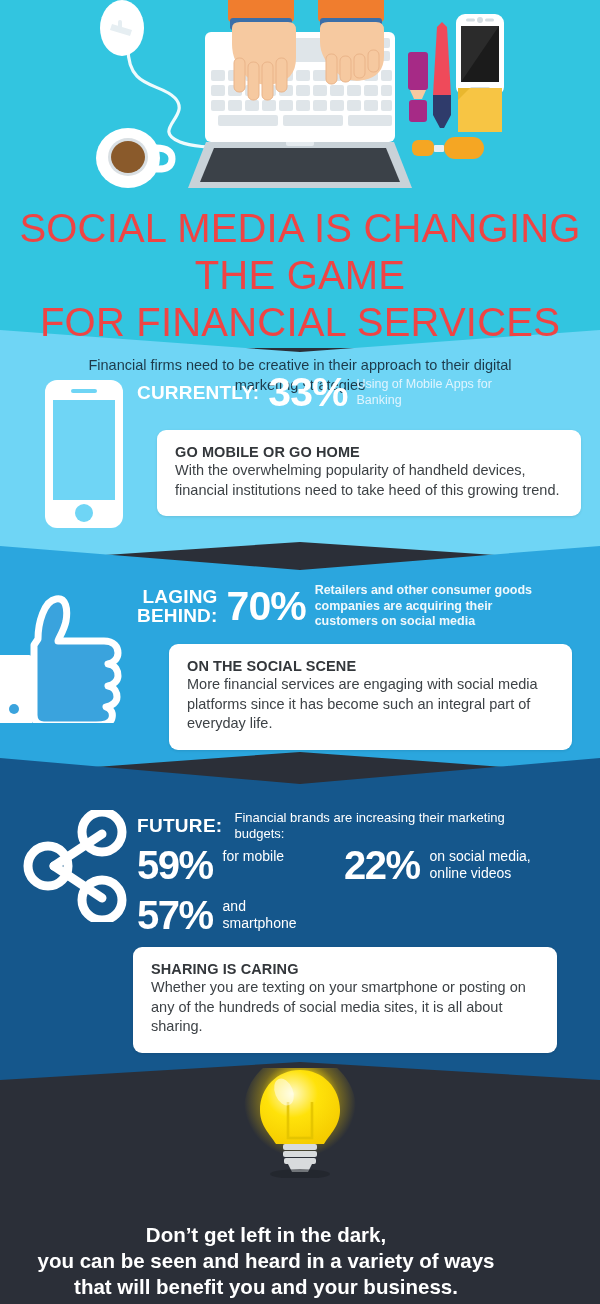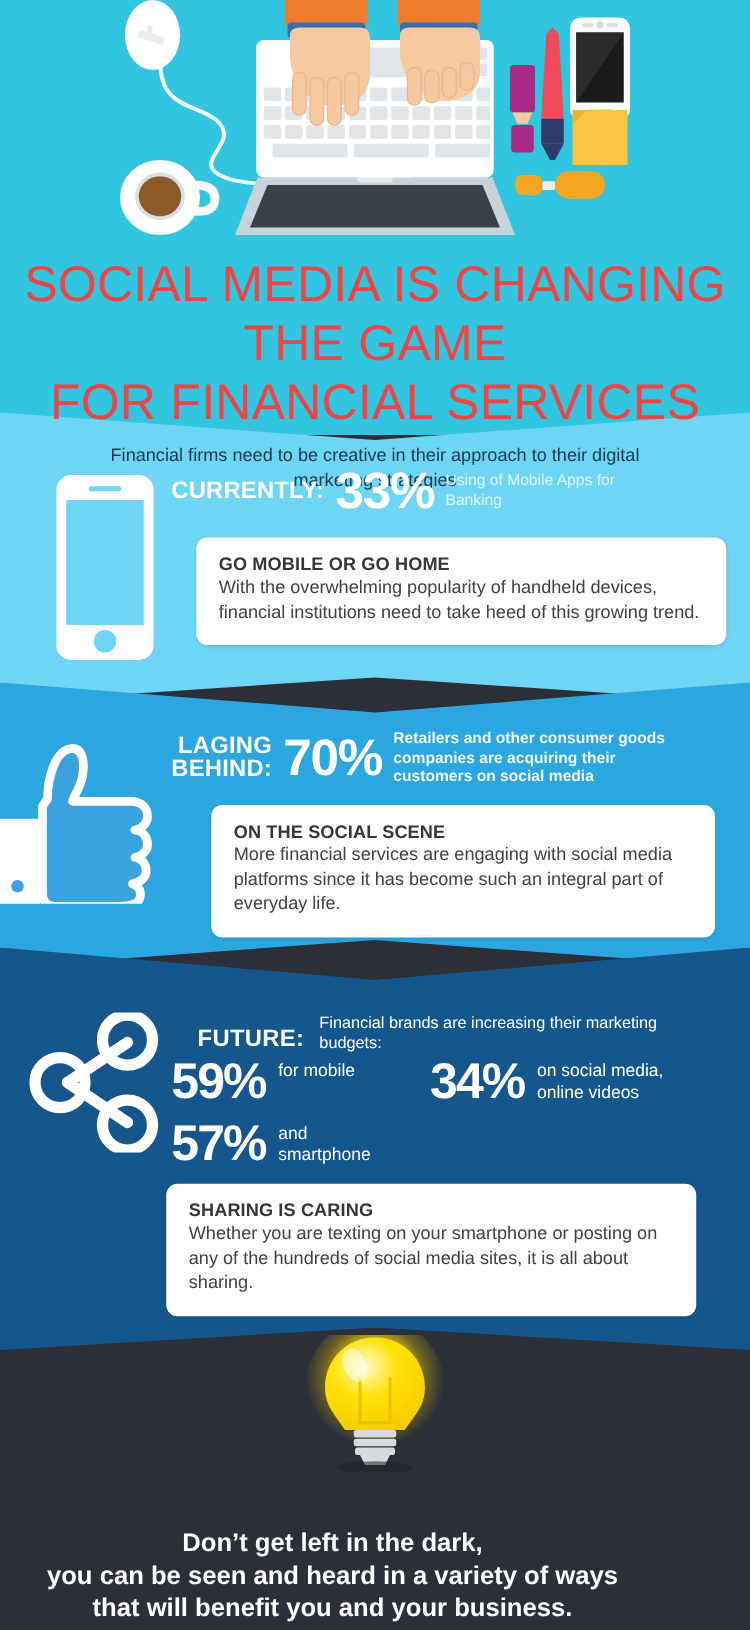--- a/index.html
+++ b/index.html
@@ -77,21 +77,21 @@
 
   
   .sec2 { top:583px; }
   .thumb-icon { position:absolute; left:-8px; top:0px; }
   .sec2 .stat-head { position:absolute; left:137px; top:0px; align-items:center; }
   .sec2 .card { position:absolute; left:144px; top:61px; width:403px;margin-left:25px; }
 
   
   .sec3 { top:800px; }
   .share-icon { position:absolute; left:22px; top:10px; }
-  .sec3 .fut-row { position:absolute; left:137px; top:10px; display:flex; align-items:flex-end;margin-left:21px; }
+  .sec3 .fut-row { position:absolute; left:137px; top:10px; display:flex; align-items:center; }
   .sec3 .fut-label { color:#fff; font-weight:bold; font-size:19px; letter-spacing:.3px; }
   .sec3 .fut-note { color:#fff; font-size:13px; line-height:1.25; margin-left:12px; width:310px; }
   .pct-grid { position:absolute; left:137px; top:46px; width:420px; }
   .pct-col { position:absolute; display:block; }
   .pct-col.left { left:0; top:0; }
   .pct-col.left2 { left:0; top:50px; }
   .pct-col.right { left:207px; top:0; }
   .pct-item { display:flex; align-items:flex-start; }
   .pct-num {
     color:#fff; font-weight:bold; font-size:40px; line-height:.95;
@@ -320,21 +320,21 @@
         </div>
       </div>
       <div class="pct-col left2">
         <div class="pct-item">
           <span class="pct-num">57%</span>
           <span class="pct-txt" style="width:92px;">and smartphone</span>
         </div>
       </div>
       <div class="pct-col right">
         <div class="pct-item">
-          <span class="pct-num">34%</span>
+          <span class="pct-num">22%</span>
           <span class="pct-txt" style="width:108px;">on social media, online videos</span>
         </div>
       </div>
     </div>
 
     <div class="card">
       <div class="card-title">SHARING IS CARING</div>
       <div class="card-body">Whether you are texting on your smartphone or posting on any of the hundreds of social media sites, it is all about sharing.</div>
     </div>
   </div>

